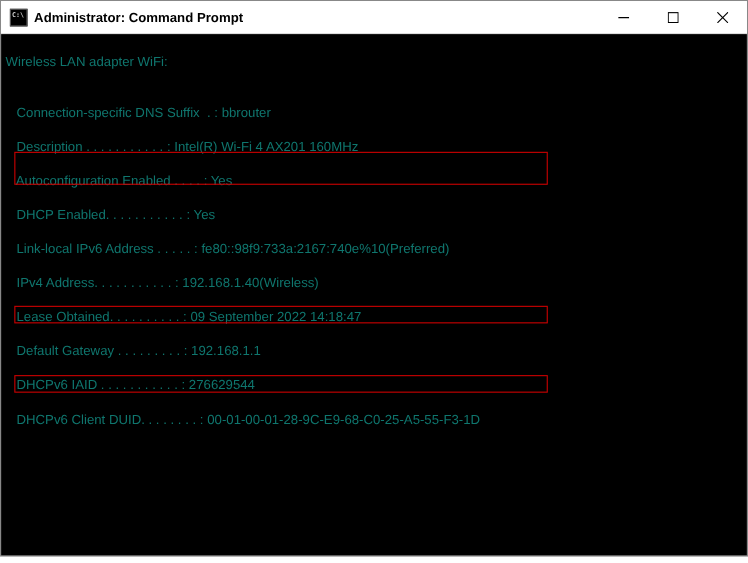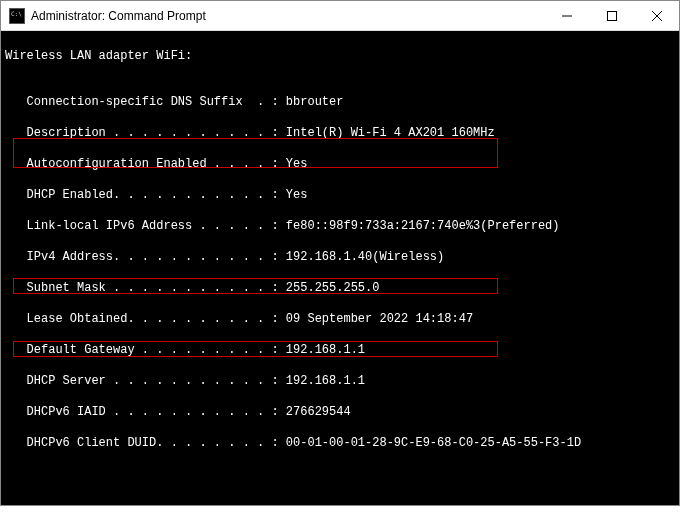--- a/index.html
+++ b/index.html
@@ -17,20 +17,21 @@
       display: flex;
       flex-direction: column;
       background: #fff;
     }
     .titlebar {
       height: 30px;
       background: #fff;
       display: flex;
       align-items: center;
       border-bottom: 1px solid #ddd;
+      font-weight: bold;
     }
     .titlebar .icon {
       width: 16px;
       height: 16px;
       margin: 0 6px 0 8px;
       background: #000;
       border: 1px solid #555;
       position: relative;
     }
     .titlebar .icon::after {
@@ -54,22 +55,22 @@
       align-items: center;
       justify-content: center;
       font-size: 10px;
       color: #000;
       cursor: default;
     }
     .winbtn svg { width: 10px; height: 10px; }
     .terminal {
       flex: 1;
       background: #000;
-      color: #ffffff;
-      font-family: Liberation Mono, monospace;
+      color: #0f766e;
+      font-family: Liberation Sans, sans-serif;
       font-size: 12px;
       line-height: 15.5px;
       padding: 2px 4px;
       overflow: hidden;
       white-space: pre;
       position: relative;
     }
     .line { white-space: pre; }
     .box {
       position: absolute;
@@ -105,26 +106,24 @@
     </div>
   </div>
 
   <div class="terminal">
 <div class="line">Wireless LAN adapter WiFi:</div>
 <div class="line"></div>
 <div class="line">   Connection-specific DNS Suffix  . : bbrouter</div>
 <div class="line">   Description . . . . . . . . . . . : Intel(R) Wi-Fi 4 AX201 160MHz</div>
 <div class="line">   Autoconfiguration Enabled . . . . : Yes</div>
 <div class="line">   DHCP Enabled. . . . . . . . . . . : Yes</div>
-<div class="line">   Link-local IPv6 Address . . . . . : fe80::98f9:733a:2167:740e%3(Preferred)</div>
+<div class="line">   Link-local IPv6 Address . . . . . : fe80::98f9:733a:2167:740e%10(Preferred)</div>
 <div class="line">   IPv4 Address. . . . . . . . . . . : 192.168.1.40(Wireless)</div>
-<div class="line">   Subnet Mask . . . . . . . . . . . : 255.255.255.0</div>
 <div class="line">   Lease Obtained. . . . . . . . . . : 09 September 2022 14:18:47</div>
 <div class="line">   Default Gateway . . . . . . . . . : 192.168.1.1</div>
-<div class="line">   DHCP Server . . . . . . . . . . . : 192.168.1.1</div>
 <div class="line">   DHCPv6 IAID . . . . . . . . . . . : 276629544</div>
 <div class="line">   DHCPv6 Client DUID. . . . . . . . : 00-01-00-01-28-9C-E9-68-C0-25-A5-55-F3-1D</div>
 
 
 
 <div class="line"></div>
 
 <div class="line"></div>
 
 

